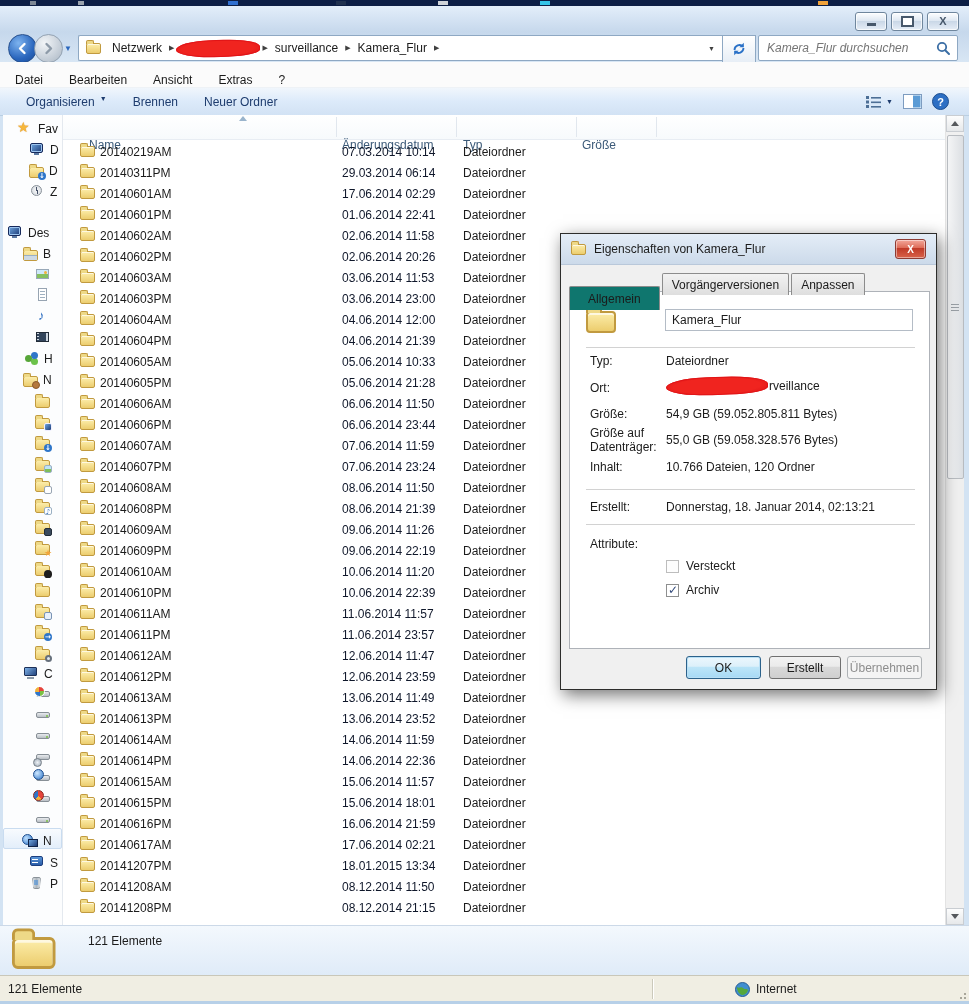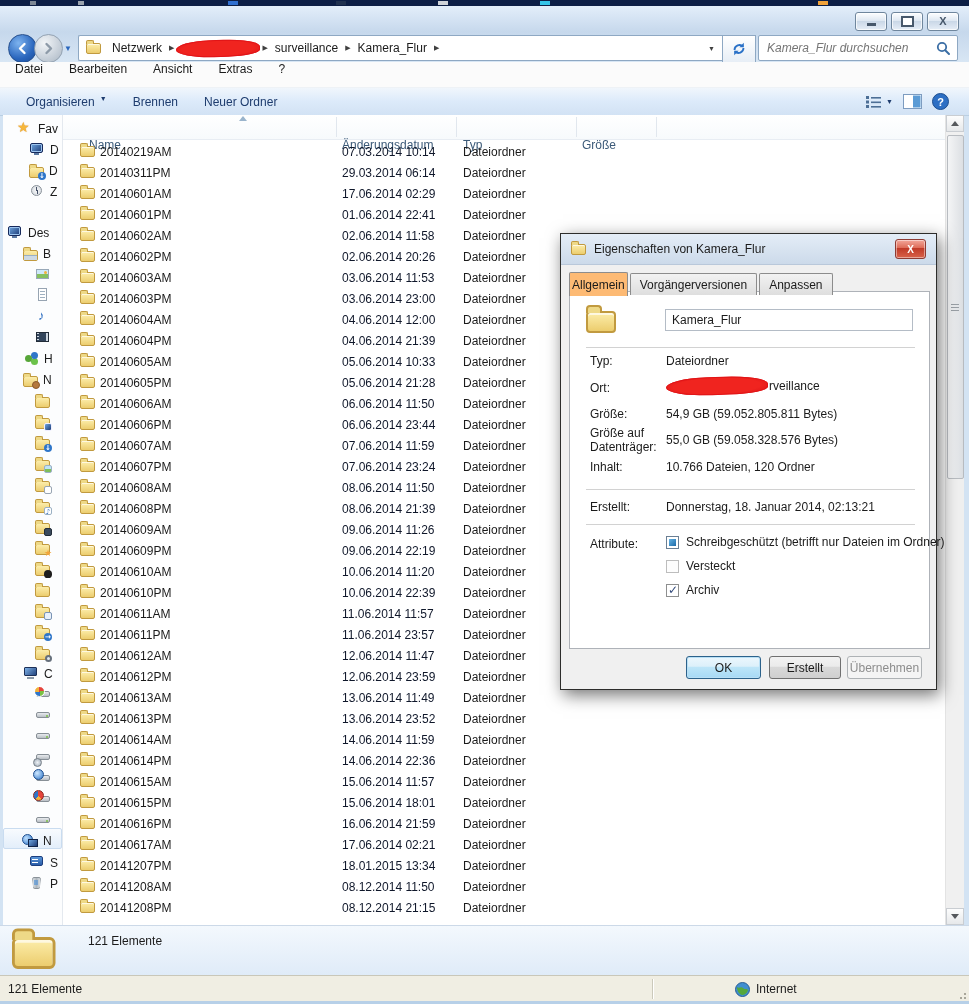--- a/index.html
+++ b/index.html
@@ -40,21 +40,21 @@
   .refreshbtn{position:absolute;left:722px;top:3px;width:32px;height:26px;background:linear-gradient(180deg,#fff,#e7eef6);
     border:1px solid #8ea8c3;display:flex;align-items:center;justify-content:center;}
   .searchbox{position:absolute;left:758px;top:3px;width:198px;height:24px;background:#fff;
     border:1px solid #8ea8c3;border-radius:2px;display:flex;align-items:center;}
   .searchbox input{border:none;outline:none;flex:1;font-family:"Liberation Sans",sans-serif;
     font-size:12px;font-style:italic;color:#7a7a7a;padding:0 4px 0 8px;background:transparent;}
   .search-ico{margin-right:6px;}
 
   
   .menubar{position:absolute;left:0;top:62px;width:969px;height:26px;background:#fbfbfb;
-    border-bottom:1px solid #eef2f6;display:flex;align-items:flex-start;padding-left:15px;box-sizing:border-box;gap:26px;}
+    border-bottom:1px solid #eef2f6;display:flex;align-items:flex-end;padding-left:15px;box-sizing:border-box;gap:26px;}
   .menubar span{color:#1b1b1b;}
   .toolbar{position:absolute;left:0;top:88px;width:969px;height:27px;
     background:linear-gradient(180deg,#f0f6fc,#dceafa 50%,#d2e2f4);border-bottom:1px solid #bacfe3;
     display:flex;align-items:center;color:#1e3c6e;}
   .tb-item{padding:3px 9px;margin-left:8px;border-radius:3px;display:flex;align-items:flex-start;gap:5px;}
   .tb-item:first-child{margin-left:17px;}
   .tb-caret{font-size:7px;color:#1e3c6e;}
   .tb-right{margin-left:auto;display:flex;align-items:center;gap:10px;padding-right:20px;}
   .views-btn{display:flex;align-items:center;gap:4px;}
   .help-btn svg{display:block;}
@@ -192,21 +192,21 @@
     display:flex;align-items:center;border-bottom:1px solid #b9c8da;}
   .dlg-title .foldwrap{margin:0 8px 0 10px;}
   .dlg-title-text{color:#1c1c1c;}
   .dlg-close{position:absolute;right:10px;top:5px;width:29px;height:18px;border:1px solid #8e3b33;border-radius:3px;
     background:linear-gradient(180deg,#f3a79b,#dd6a56 45%,#c03a28 46%,#d8624a);
     color:#fff;font-weight:bold;font-size:10px;display:flex;align-items:center;justify-content:center;
     box-shadow:inset 0 0 0 1px rgba(255,255,255,.45);}
   .dlg-tabs{position:absolute;left:8px;top:37px;display:flex;align-items:flex-end;z-index:2;}
   .dlg-tab{padding:4px 9px 3px;border:1px solid #8c8c8c;border-bottom:none;border-radius:2px 2px 0 0;
     background:linear-gradient(180deg,#f2f2f2,#dedede);margin-right:2px;color:#1b1b1b;}
-  .dlg-tab.active{background:#fdba74;padding:5px 2px 4px;position:relative;top:1px;}
+  .dlg-tab.active{background:#0f766e;padding:5px 18px 4px;position:relative;top:15px;}
   .dlg-page{position:absolute;left:8px;top:57px;width:361px;height:358px;background:#fff;border:1px solid #aeb2b8;box-sizing:border-box;}
   .dlg-bigfold{position:absolute;left:16px;top:16px;}
   .dlg-name-input{position:absolute;left:95px;top:17px;width:248px;height:22px;border:1px solid #b4bcc6;
     padding:0 6px;font-family:"Liberation Sans",sans-serif;font-size:12px;color:#1b1b1b;box-sizing:border-box;}
   .dlg-sep{position:absolute;left:16px;width:329px;height:1px;background:#d2d2d2;}
   .dlg-label{position:absolute;left:20px;color:#1b1b1b;}
   .dlg-value{position:absolute;left:96px;color:#1b1b1b;white-space:nowrap;}
   .ort-row{display:flex;align-items:center;}
   .redact-ort{width:102px;height:18px;margin-right:1px;}
   .cbrow{position:absolute;left:96px;display:flex;align-items:center;gap:7px;white-space:nowrap;}
@@ -794,24 +794,20 @@
       <span class="dlg-value" style="top:168px">10.766 Dateien,  120 Ordner</span>
 
       <span class="dlg-sep" style="top:197px"></span>
 
       <span class="dlg-label" style="top:208px">Erstellt:</span>
       <span class="dlg-value" style="top:208px">Donnerstag, 18. Januar 2014, 02:13:21</span>
 
       <span class="dlg-sep" style="top:232px"></span>
 
       <span class="dlg-label" style="top:245px">Attribute:</span>
-      <span class="cbrow" style="top:243px">
-        <span class="cb indeterminate"></span>
-        <span>Schreibgeschützt (betrifft nur Dateien im Ordner)</span>
-      </span>
       <span class="cbrow" style="top:267px">
         <span class="cb unchecked"></span>
         <span>Versteckt</span>
       </span>
       <span class="cbrow" style="top:291px">
         <span class="cb checked"></span>
         <span>Archiv</span>
       </span>
     </div>
     <div class="dlg-btn ok">OK</div>

